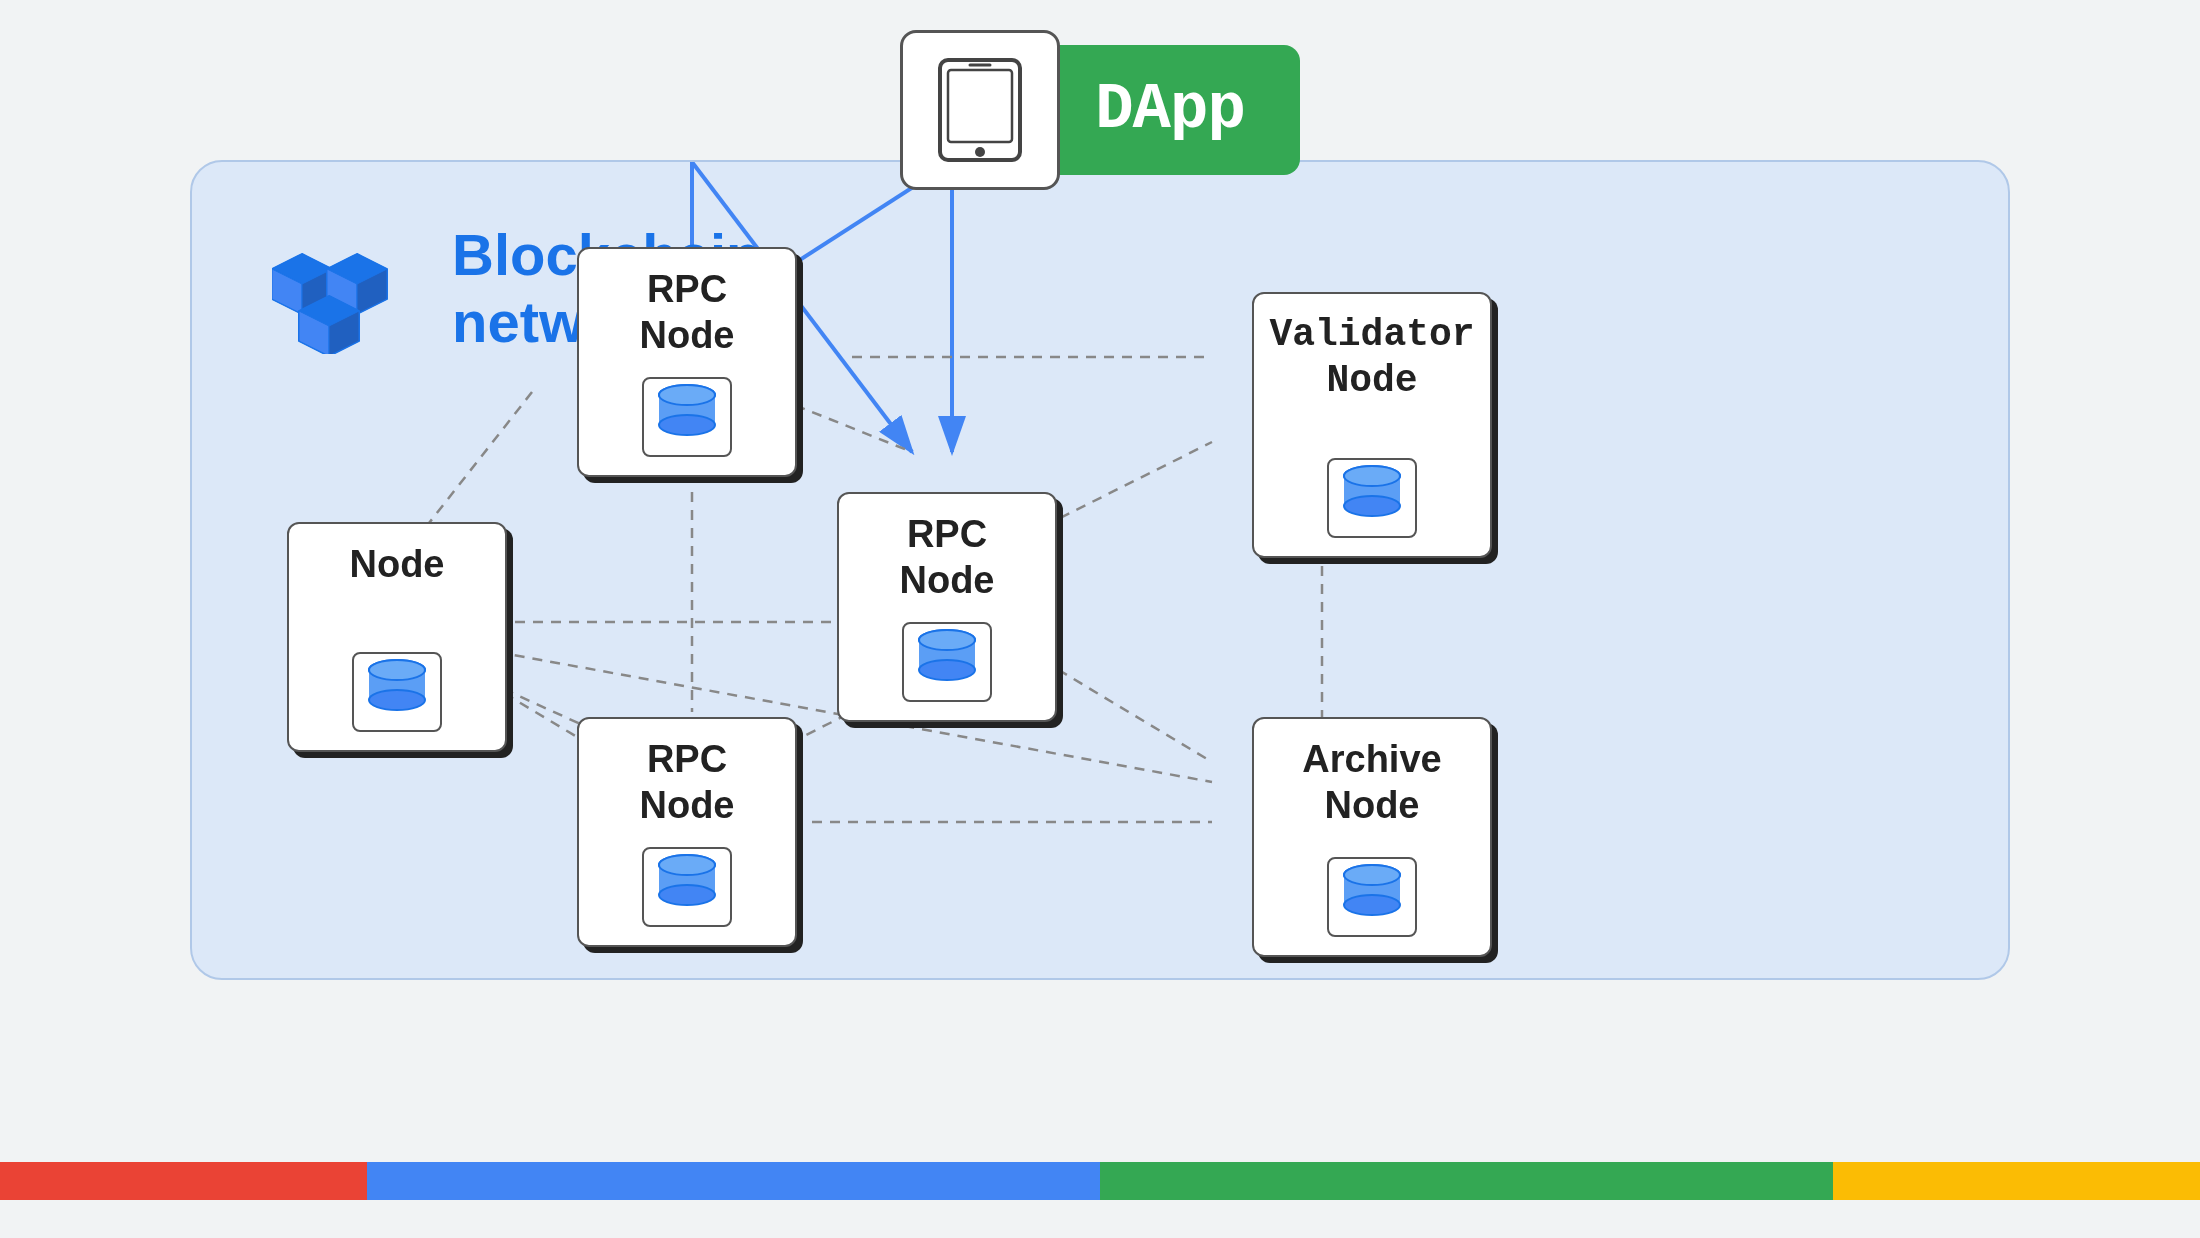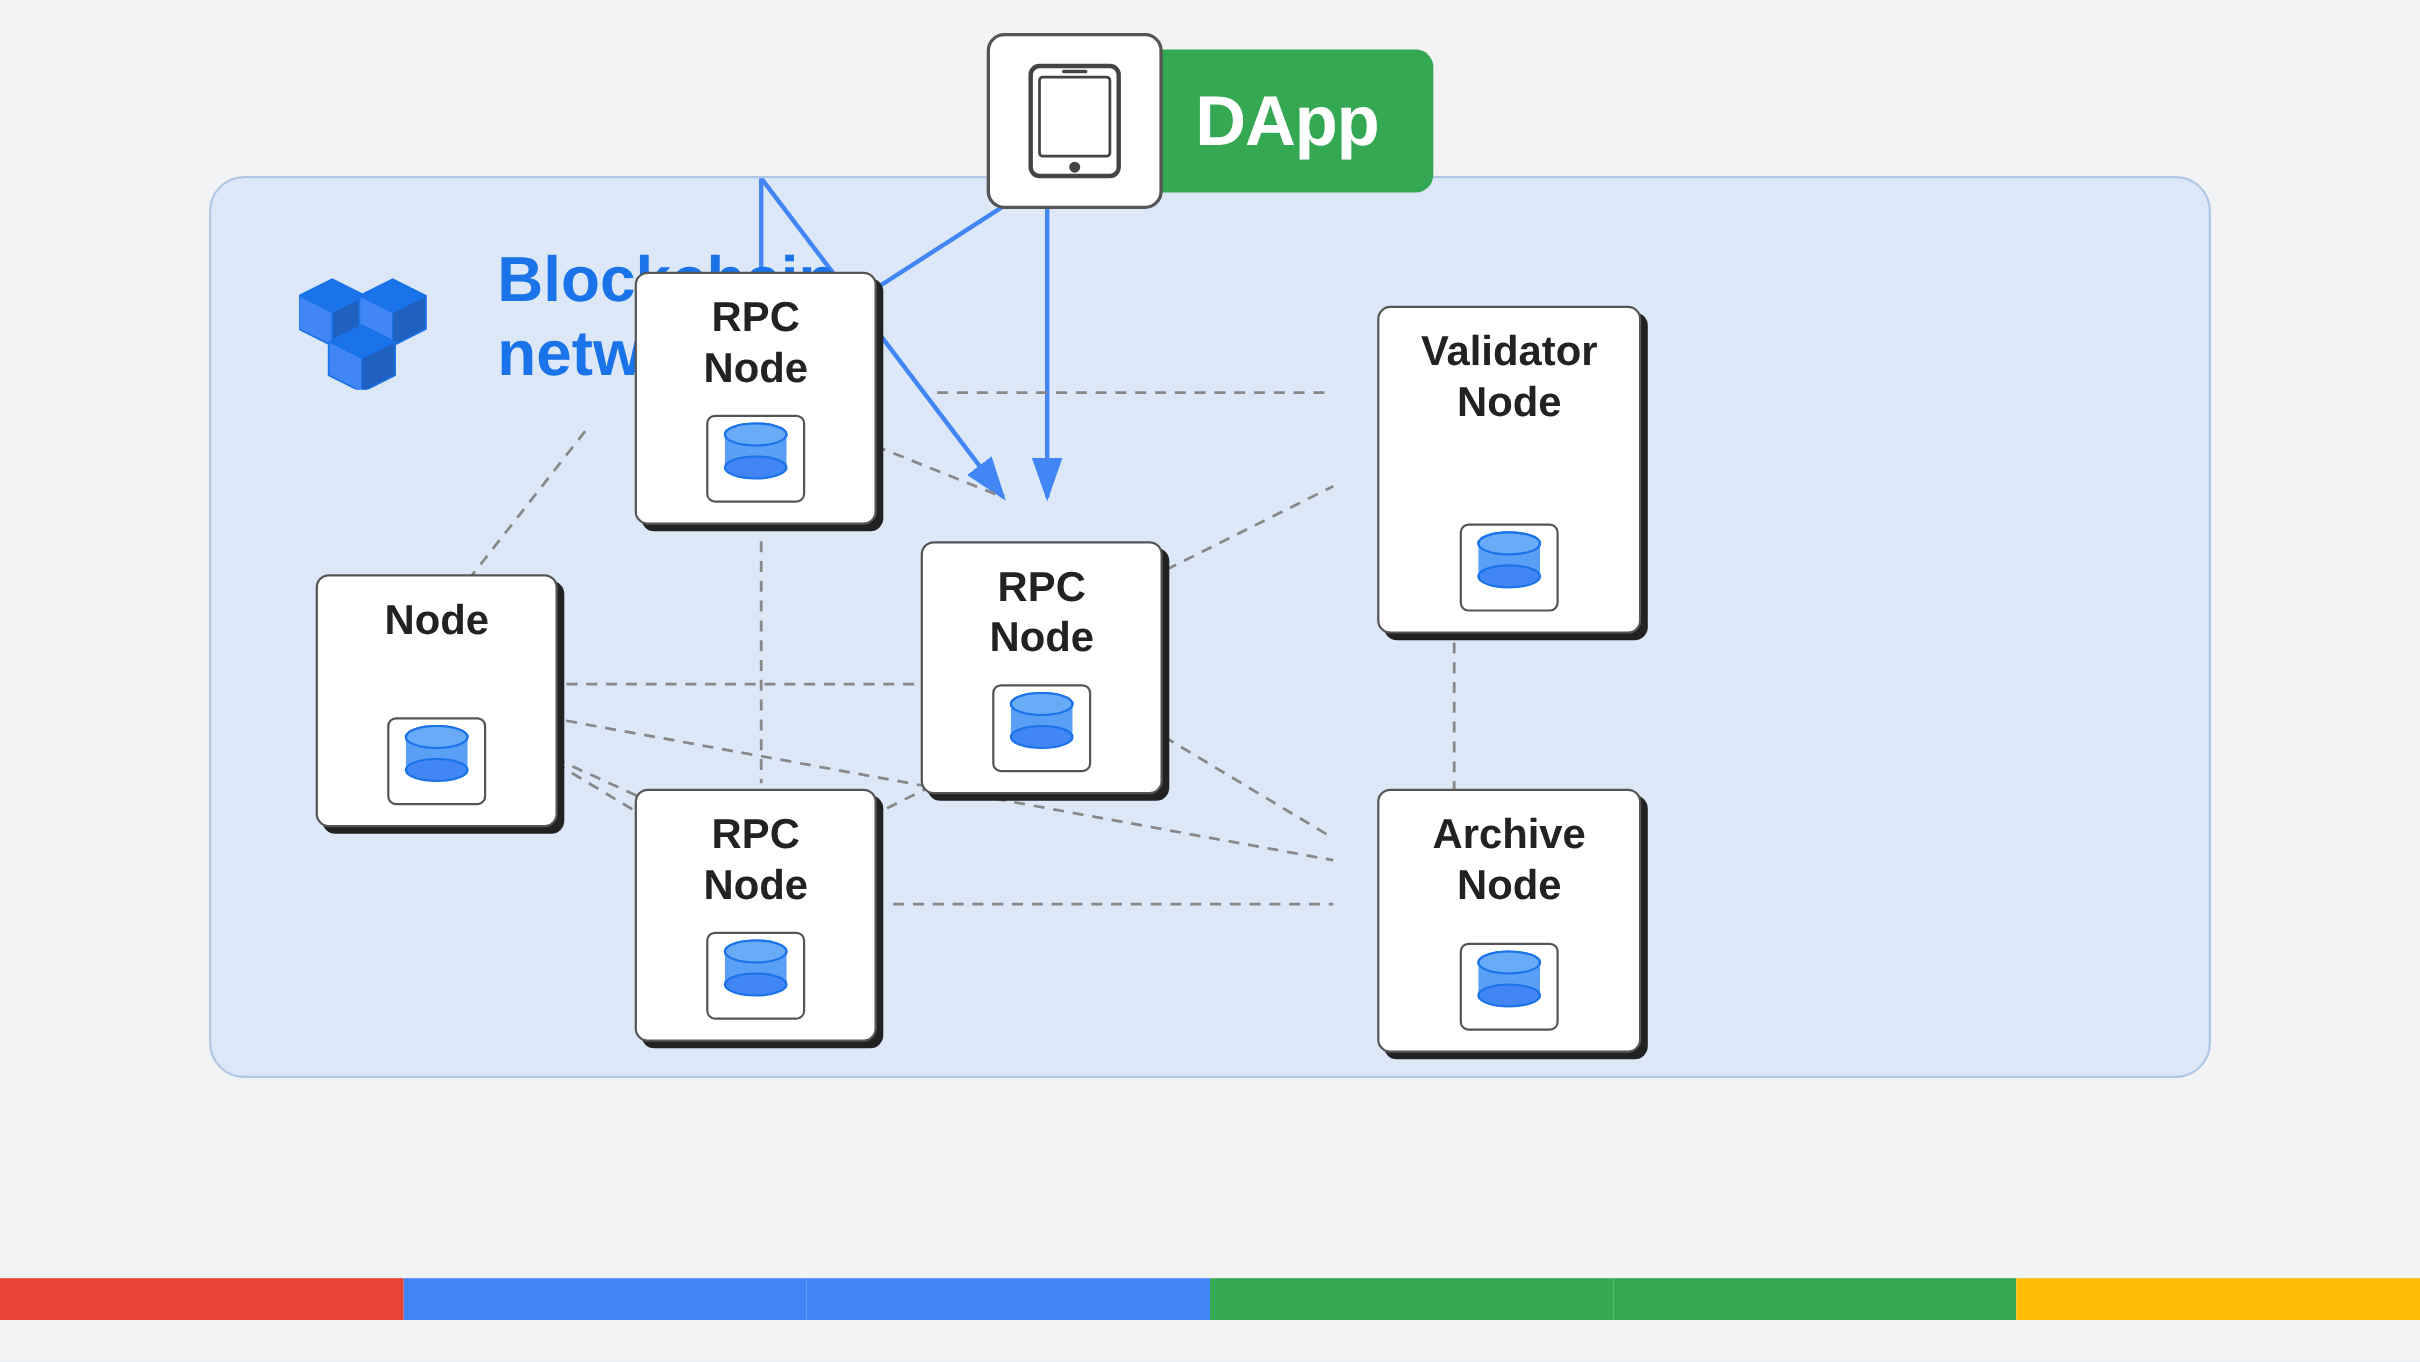--- a/index.html
+++ b/index.html
@@ -38,20 +38,21 @@
 
     
     .top-row {
       display: flex;
       flex-direction: column;
       align-items: flex-end;
       gap: 48px;
       margin-bottom: 0px;
       position: relative;
       z-index: 10;
+      font-family: Liberation Mono, monospace;
     }
 
     .app-card {
       display: flex;
       flex-direction: row;
       align-items: center;
       position: relative;
     }
 
     .app-icon-box {
@@ -312,21 +313,21 @@
       <div class="db-icon">
         <svg width="70" height="60" viewBox="0 0 70 60">
           <ellipse cx="35" cy="12" rx="28" ry="10" fill="#4285f4" stroke="#1a73e8" stroke-width="2"></ellipse>
           <rect x="7" y="12" width="56" height="30" fill="#5b9ef5"></rect>
           <ellipse cx="35" cy="42" rx="28" ry="10" fill="#4285f4" stroke="#1a73e8" stroke-width="2"></ellipse>
           <ellipse cx="35" cy="12" rx="28" ry="10" fill="#6aabf7" stroke="#1a73e8" stroke-width="2"></ellipse>
         </svg>
       </div>
     </div>
 
-    <div class="node-box node-shadow" style="width:240px;height:298px;left:1060px;top:116px;">
+    <div class="node-box node-shadow" style="width:240px;height:266px;left:1060px;top:130px;font-family:Liberation Mono, monospace;">
       <div class="node-label">Validator<br>Node</div>
       <div class="db-icon">
         <svg width="70" height="60" viewBox="0 0 70 60">
           <ellipse cx="35" cy="12" rx="28" ry="10" fill="#4285f4" stroke="#1a73e8" stroke-width="2"></ellipse>
           <rect x="7" y="12" width="56" height="30" fill="#5b9ef5"></rect>
           <ellipse cx="35" cy="42" rx="28" ry="10" fill="#4285f4" stroke="#1a73e8" stroke-width="2"></ellipse>
           <ellipse cx="35" cy="12" rx="28" ry="10" fill="#6aabf7" stroke="#1a73e8" stroke-width="2"></ellipse>
         </svg>
       </div>
     </div>

